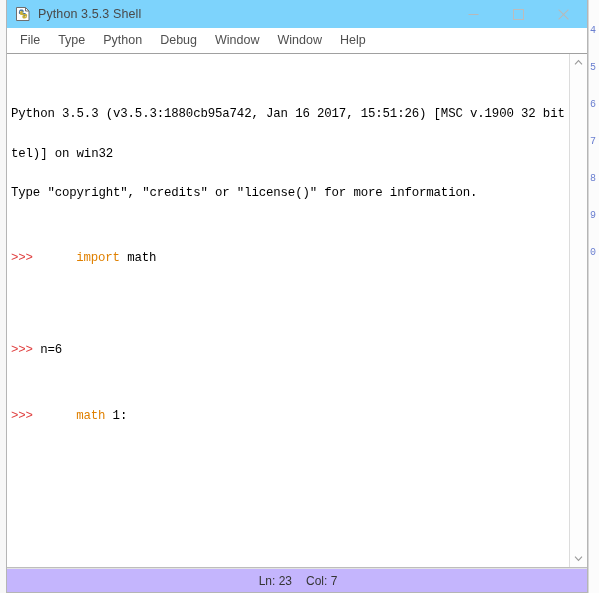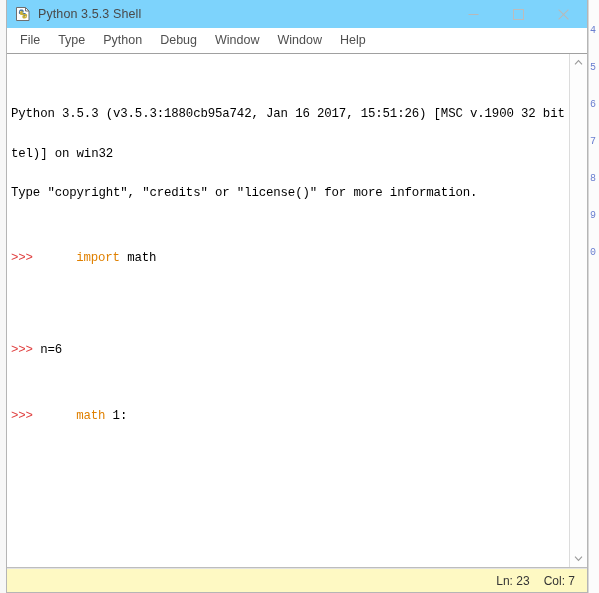--- a/index.html
+++ b/index.html
@@ -171,24 +171,24 @@
     left: 1px; right: 1px;
     top: 0;
     height: 100%;
     background: #fdfdfd;
   }
 
   
   #statusbar {
     height: 23px;
     flex: none;
-    background: #fef9c3;
-    display: flex;
-    align-items: center;
-    justify-content: flex-end;
+    background: #c4b5fd;
+    display: flex;
+    align-items: center;
+    justify-content: center;
     padding-right: 12px;
     border-top: 1px solid #e3e3e3;
   }
   .status-cell {
     font-size: 12px;
     color: #353535;
     margin-left: 14px;
     font-family: "Liberation Sans", sans-serif;
   }
 </style>

